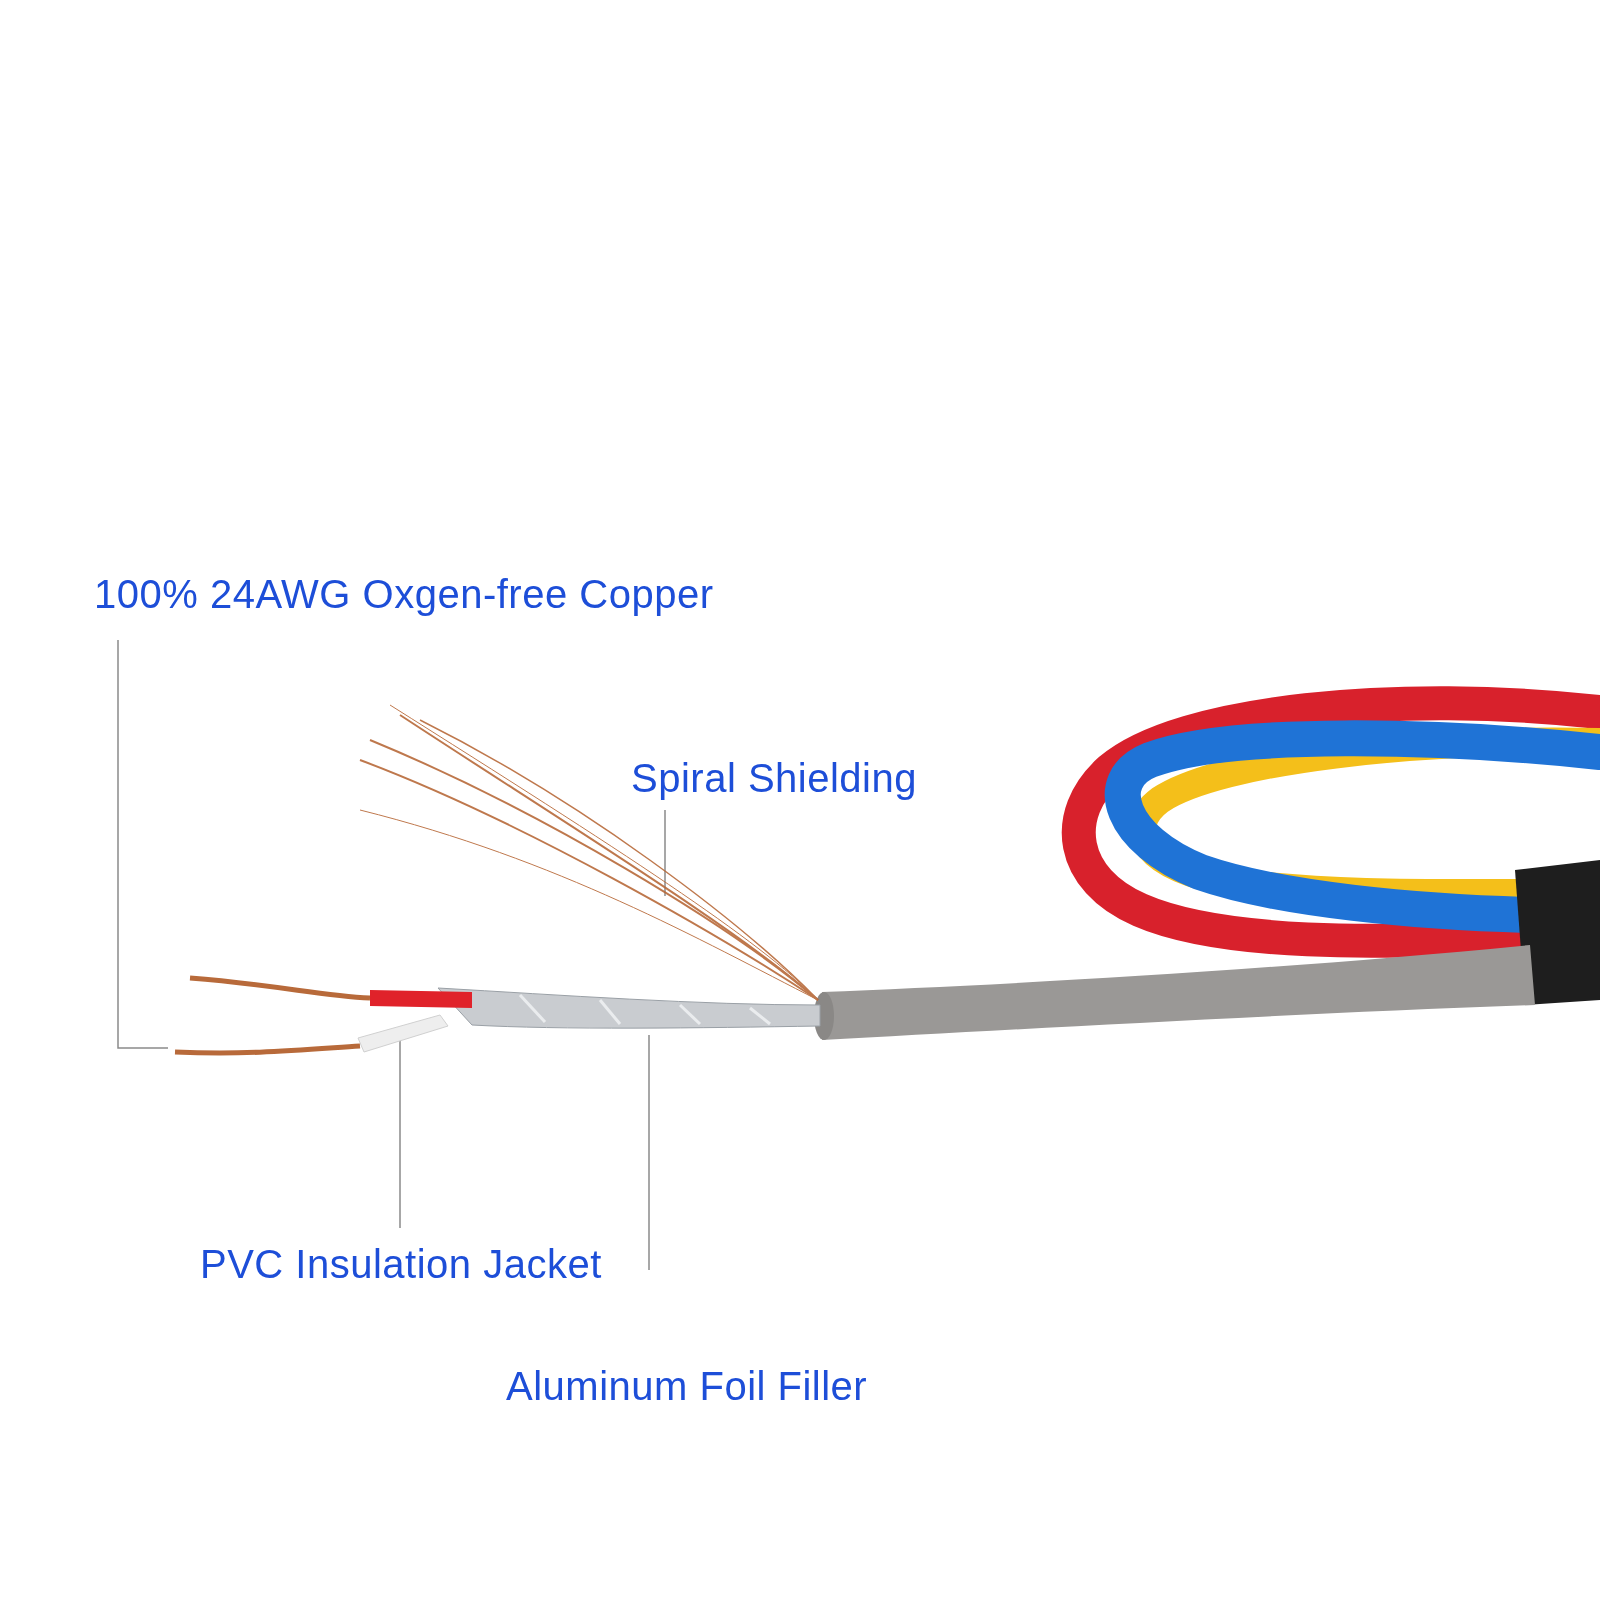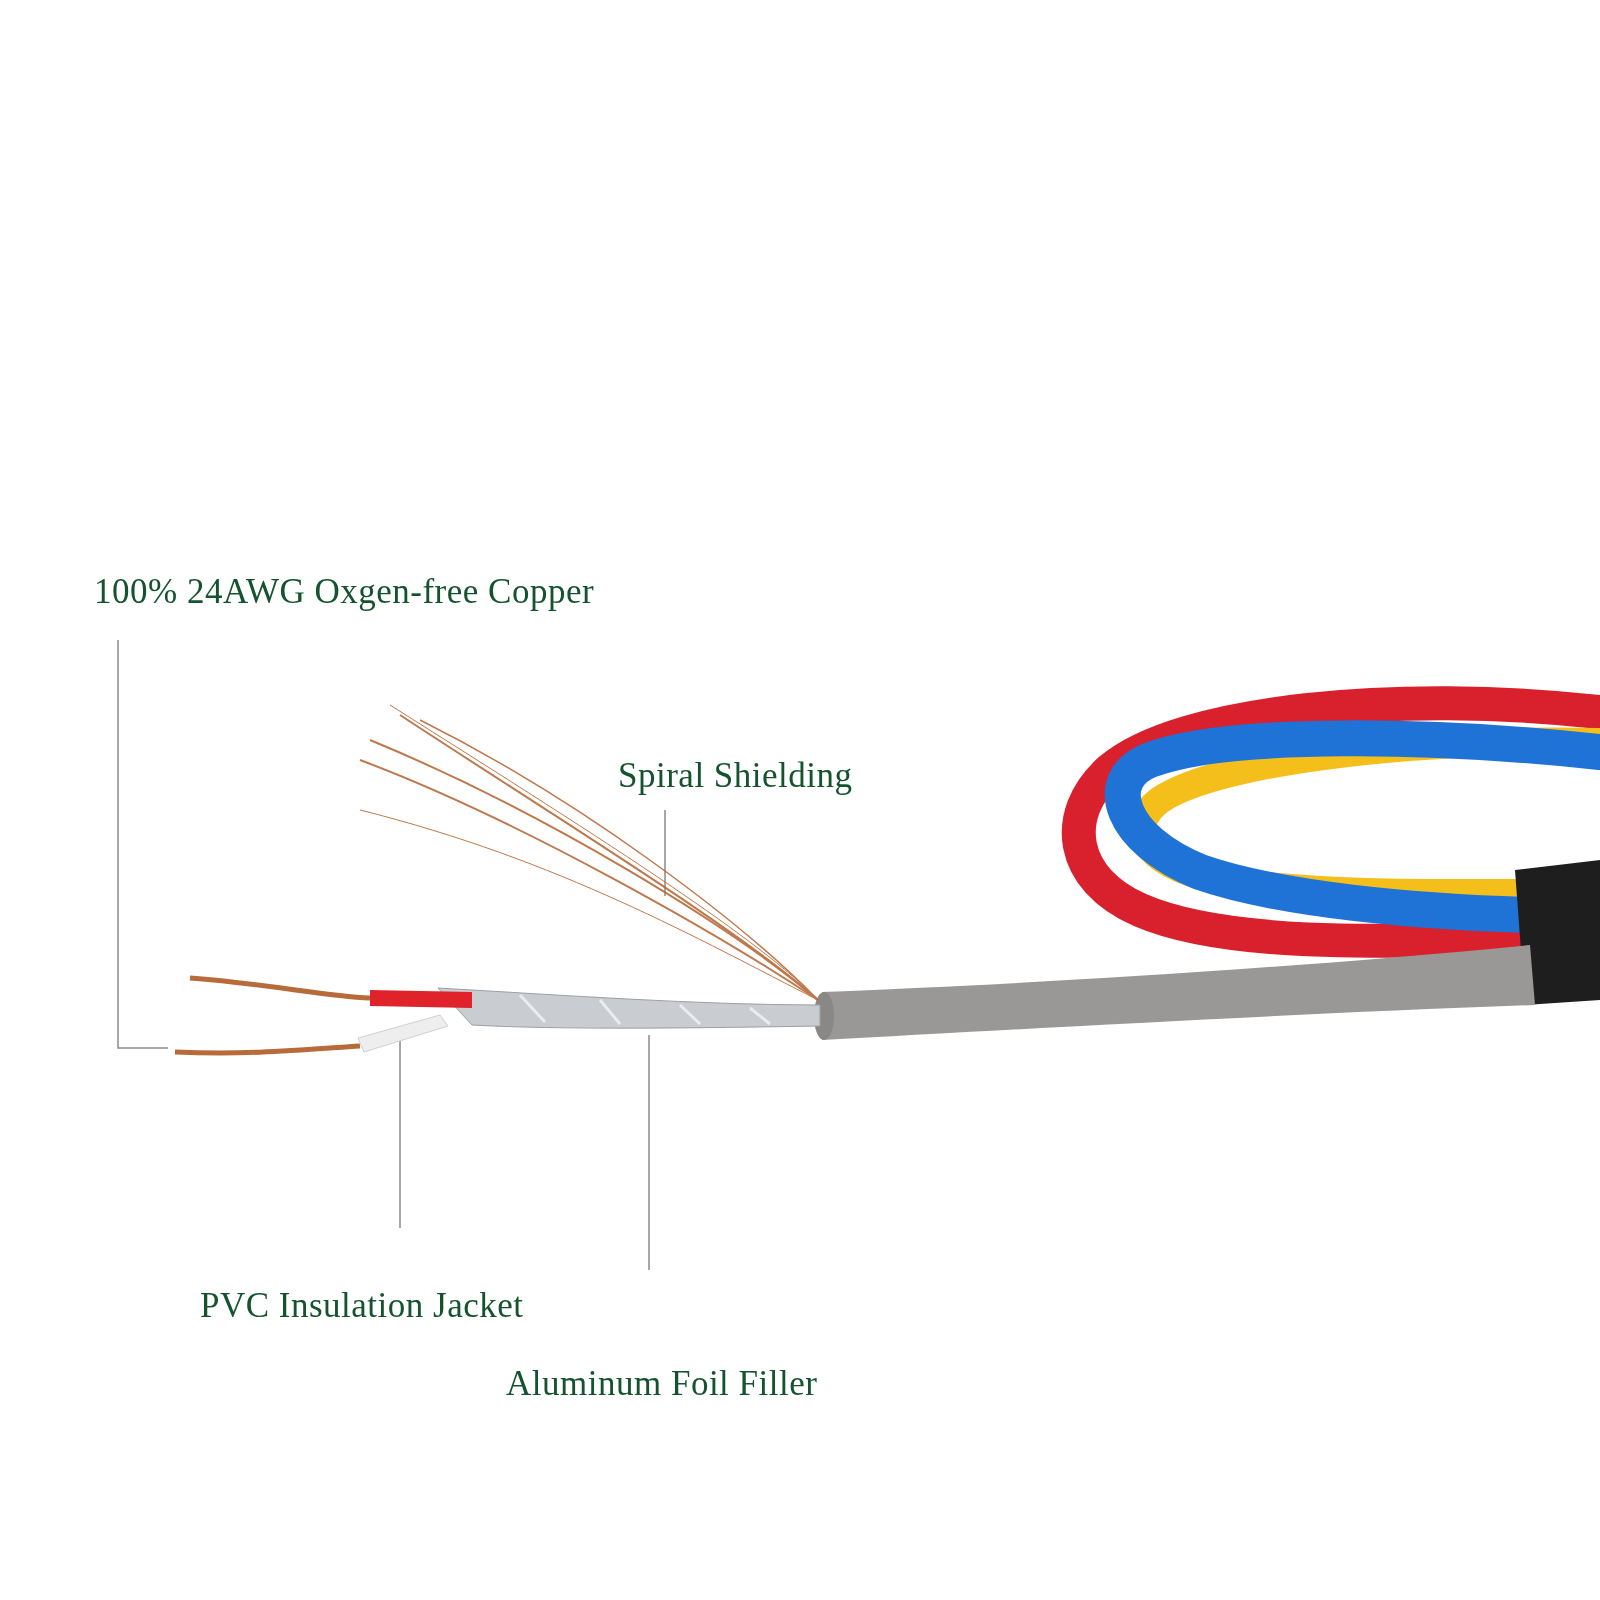--- a/index.html
+++ b/index.html
@@ -1,18 +1,18 @@
 <!DOCTYPE html>
 <html><head>
 <meta charset="utf-8">
 <style>
   html, body { margin: 0; padding: 0; }
   body { width: 1600px; height: 1600px; background: #ffffff; position: relative; overflow: hidden;
          font-family: "Liberation Sans", "DejaVu Sans", sans-serif; }
-  .label { position: absolute; color: #14532d; font-size: 35px; font-weight: 300; letter-spacing: 0.5px; white-space: nowrap; font-family: Liberation Serif, serif; }
+  .label { position: absolute; color: #1d4ed8; font-size: 40px; font-weight: 300; letter-spacing: 0.5px; white-space: nowrap; }
   svg.art { position: absolute; left: 0; top: 0; }
 </style>
 </head>
 <body>
 
 <svg class="art" width="1600" height="1600" viewBox="0 0 1600 1600">
 
   <g stroke="#8a8a8a" stroke-width="1.5" fill="none">
     <polyline points="118,640 118,1048 168,1048"></polyline>
     <line x1="665" y1="810" x2="665" y2="896"></line>
@@ -49,15 +49,15 @@
   </g>
 
   <path d="M370,990 L472,992 L472,1008 L370,1006 Z" fill="#e0222a"></path>
   <path d="M370,998 C320,996 280,985 190,978" stroke="#b86a3a" stroke-width="5" fill="none"></path>
 
   <path d="M358,1038 L440,1015 L448,1026 L364,1052 Z" fill="#eeeeee" stroke="#d0d0d0" stroke-width="1"></path>
   <path d="M360,1046 C300,1050 250,1055 175,1052" stroke="#b86a3a" stroke-width="5" fill="none"></path>
 </svg>
 
 <div class="label" style="left:94px; top:572px;">100% 24AWG Oxgen-free Copper</div>
-<div class="label" style="left:618px; top:756px;">Spiral Shielding</div>
-<div class="label" style="left:200px; top:1242px;margin-top:44px;">PVC Insulation Jacket</div>
+<div class="label" style="left:631px; top:756px;">Spiral Shielding</div>
+<div class="label" style="left:200px; top:1242px;">PVC Insulation Jacket</div>
 <div class="label" style="left:506px; top:1364px;">Aluminum Foil Filler</div>
 
 </body></html>

